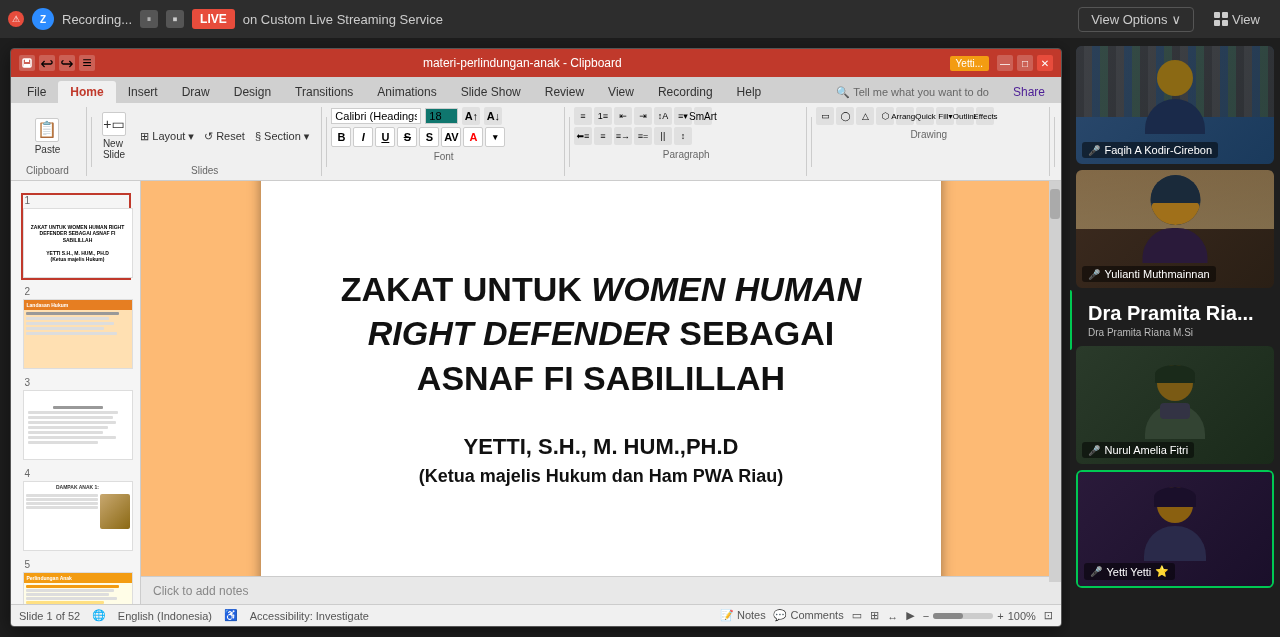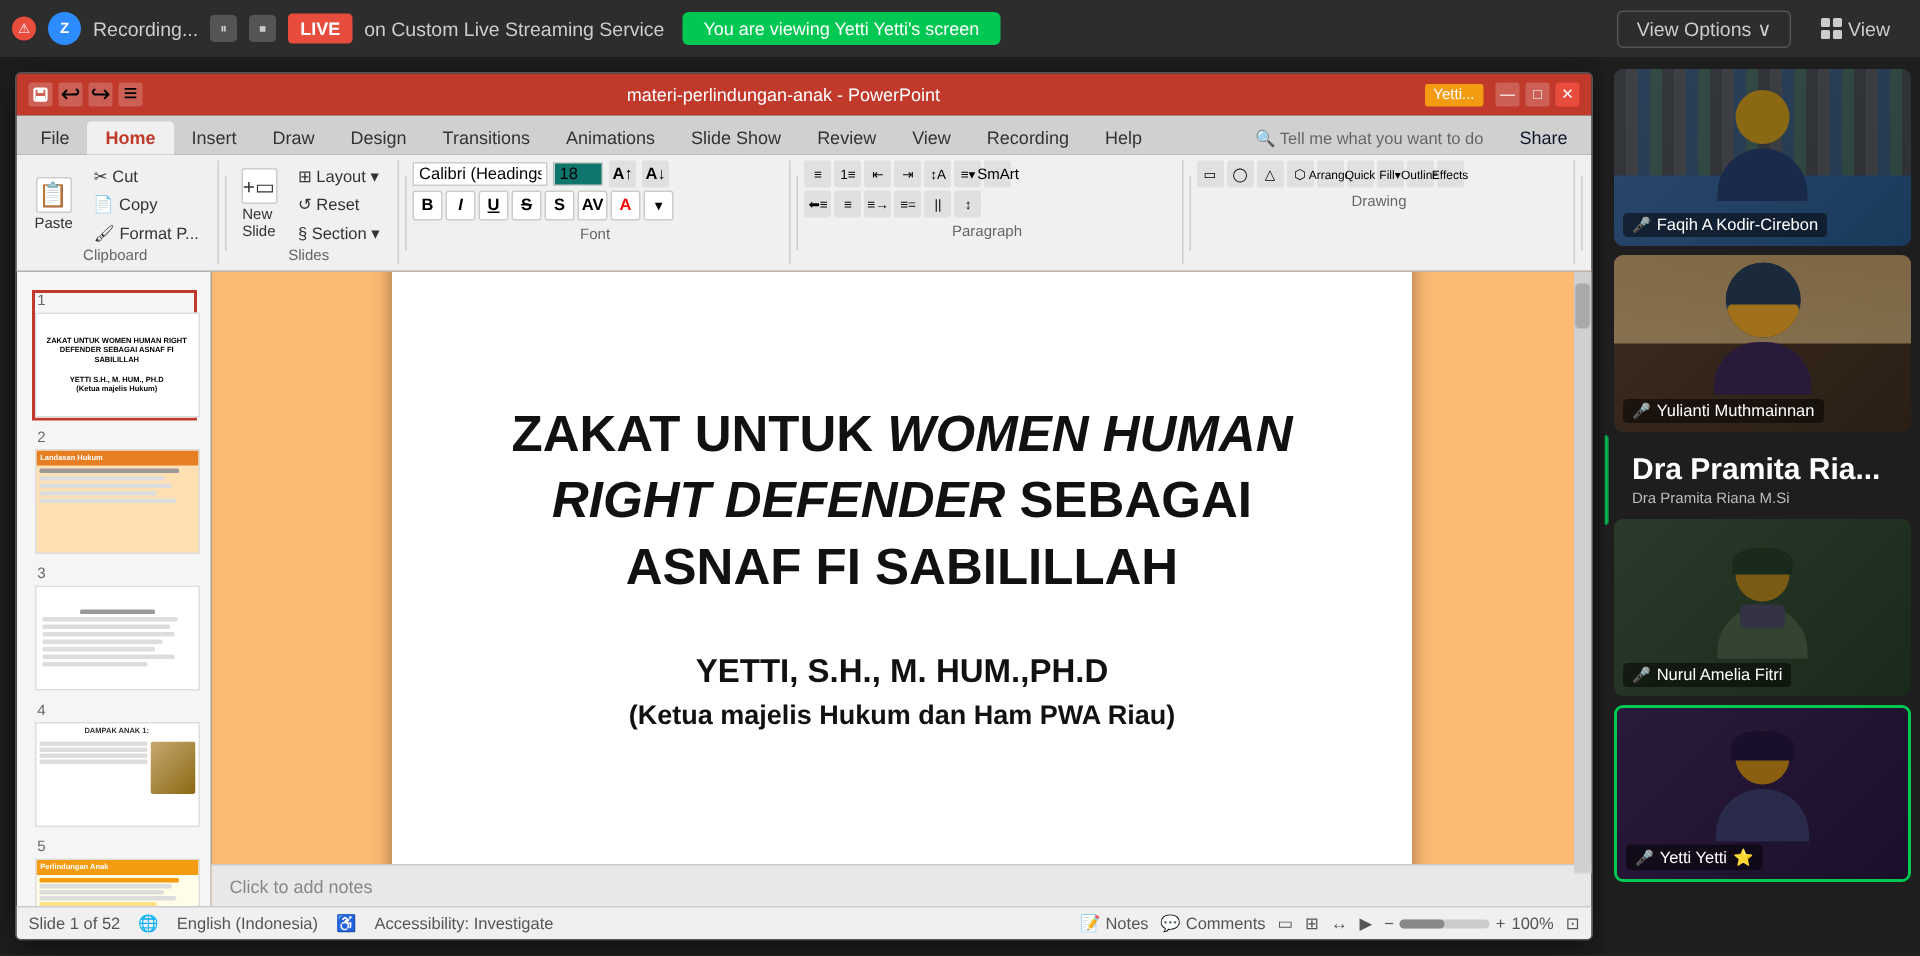--- a/index.html
+++ b/index.html
@@ -574,21 +574,20 @@
     <span style="color:white;font-size:9px;">⚠</span>
   </div>
   <div class="zoom-icon">
     <span>Z</span>
   </div>
   <span class="recording-text">Recording...</span>
   <div class="pause-btn">⏸</div>
   <div class="stop-btn">⏹</div>
   <div class="live-badge">LIVE</div>
   <span class="streaming-text">on Custom Live Streaming Service</span>
-  <div class="viewing-banner">You are viewing Yetti Yetti's screen</div>
   <button class="view-options-btn">
     <span>View Options</span>
     <span>∨</span>
   </button>
   <button class="view-btn">
     <div class="grid-icon">
       <div></div>
         <div></div>
         <div></div>
         <div></div>
@@ -607,21 +606,21 @@
           <svg viewBox="0 0 10 10" fill="white">
               <rect x="1" y="1" width="8" height="8" rx="1" fill="none" stroke="white" stroke-width="1.5"></rect>
               <rect x="3" y="1" width="4" height="3" fill="white"></rect>
               <rect x="2" y="6" width="6" height="3" fill="white"></rect>
             </svg>
         </div>
         <div class="ppt-titlebar-icon">↩</div>
         <div class="ppt-titlebar-icon">↪</div>
         <div class="ppt-titlebar-icon">≡</div>
       </div>
-      <div class="ppt-title">materi-perlindungan-anak - PowerPoint</div>
+      <div class="ppt-title">materi-perlindungan-anak - Clipboard</div>
       <div class="ppt-warning">Yetti...</div>
       <div class="ppt-window-controls">
         <div class="ppt-window-btn">—</div>
         <div class="ppt-window-btn">□</div>
         <div class="ppt-window-btn ppt-close-btn">✕</div>
       </div>
     </div>
 
     <div id="ppt-menu-tabs">
       <div class="ppt-tab">File</div>
@@ -630,48 +629,43 @@
       <div class="ppt-tab">Draw</div>
       <div class="ppt-tab">Design</div>
       <div class="ppt-tab">Transitions</div>
       <div class="ppt-tab">Animations</div>
       <div class="ppt-tab">Slide Show</div>
       <div class="ppt-tab">Review</div>
       <div class="ppt-tab">View</div>
       <div class="ppt-tab">Recording</div>
       <div class="ppt-tab">Help</div>
       <div class="ppt-tab" style="margin-left:auto; color:#666; display:flex; align-items:center; gap:4px; font-size:11px;">🔍 Tell me what you want to do</div>
-      <div class="ppt-tab" style="color:#0f172a;">Share</div>
+      <div class="ppt-tab" style="color:#4c1d95;">Share</div>
     </div>
 
     <div id="ppt-ribbon-content" style="background:#f0f0f0; border-bottom:1px solid #ccc; height:78px; display:flex; gap:4px; padding:4px 6px; align-items:stretch;">
 
       <div class="ribbon-group" style="min-width:70px;">
         <div class="ribbon-buttons">
           <div class="ribbon-btn">
             <div class="ribbon-btn-icon" style="background:#fff; border:1px solid #ccc; font-size:16px;">📋</div>
             <span style="font-size:10px;">Paste</span>
           </div>
-          <div style="display:flex; flex-direction:column; gap:2px; font-size:10px;">
-            <div class="ribbon-btn-small">✂ Cut</div>
-            <div class="ribbon-btn-small">📄 Copy</div>
-            <div class="ribbon-btn-small">🖌 Format P...</div>
-          </div>
         </div>
         <div class="ribbon-group-label">Clipboard</div>
       </div>
       <div class="ribbon-separator"></div>
 
       <div class="ribbon-group" style="min-width:80px;">
         <div class="ribbon-buttons">
           <div class="ribbon-btn">
             <div class="ribbon-btn-icon" style="background:#fff; border:1px solid #ccc; font-size:14px;">+▭</div>
             <span style="font-size:10px;">New<br>Slide</span>
           </div>
-          <div style="display:flex; flex-direction:column; gap:2px; font-size:10px;">
+          <div style="display:flex; flex-direction:row; gap:2px; font-size:10px;">
             <div class="ribbon-btn-small">⊞ Layout ▾</div>
             <div class="ribbon-btn-small">↺ Reset</div>
             <div class="ribbon-btn-small">§ Section ▾</div>
           </div>
         </div>
         <div class="ribbon-group-label">Slides</div>
       </div>
       <div class="ribbon-separator"></div>
 
       <div class="ribbon-section" style="min-width:160px;">

